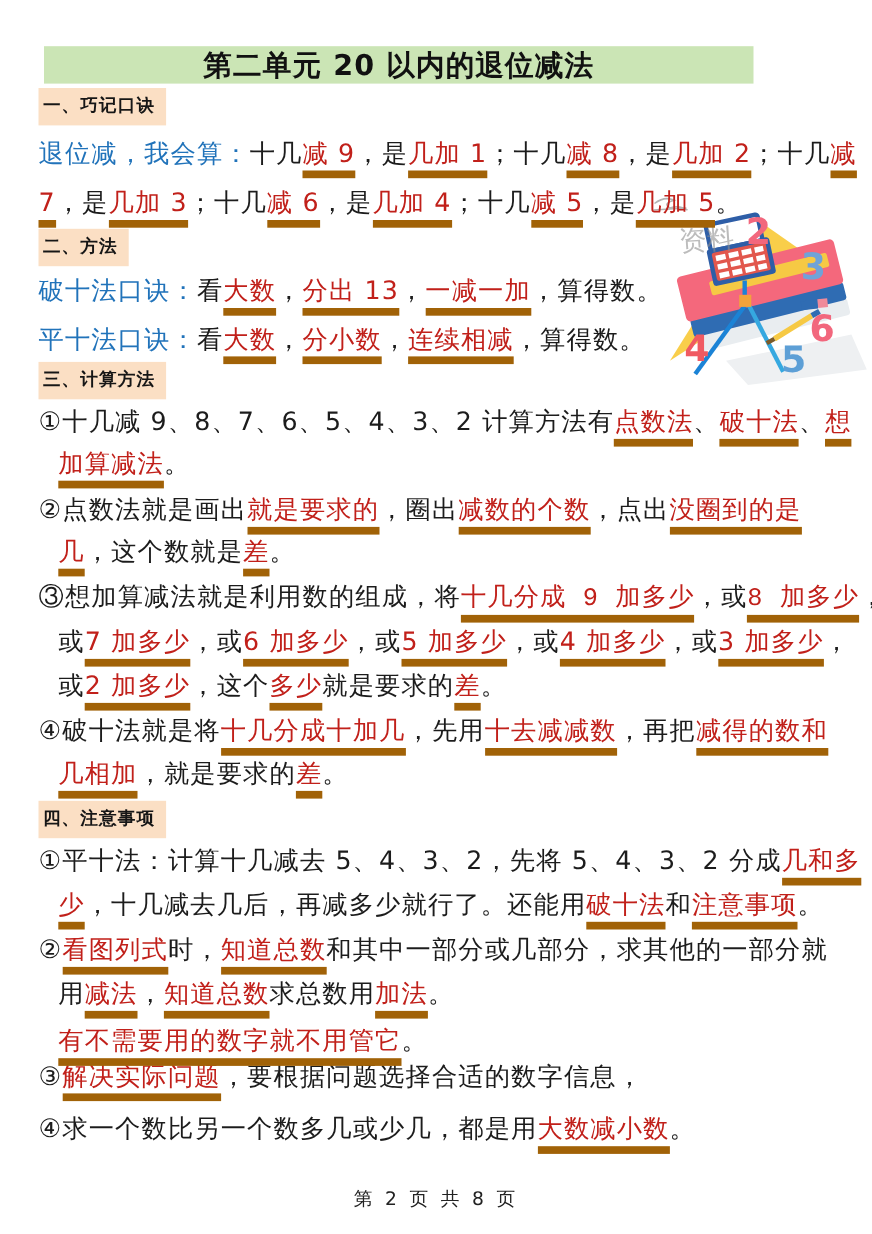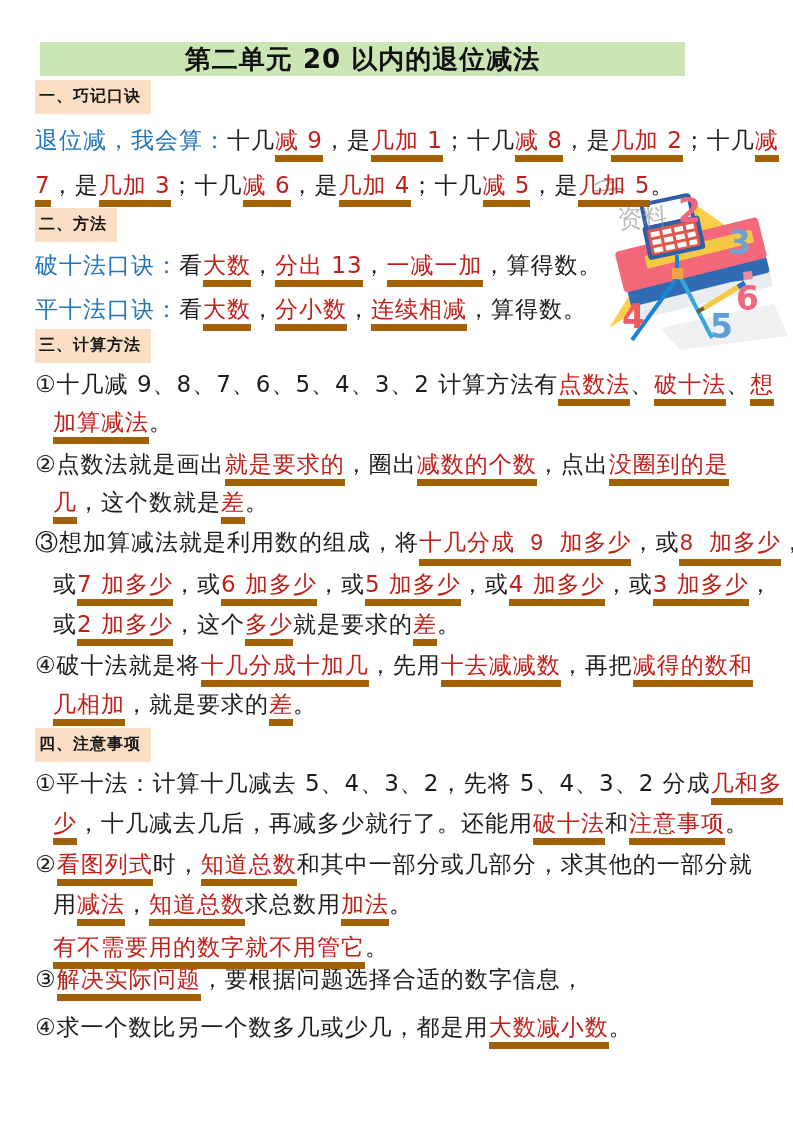--- a/index.html
+++ b/index.html
@@ -127,14 +127,15 @@
 
     <text class="num" x="86" y="44" fill="#f2677d">2</text>
     <text class="num" x="136" y="76" fill="#6fa3d8">3</text>
     <text class="num" x="30" y="150" fill="#f05a62">4</text>
     <text class="num" x="118" y="160" fill="#5d9fd6">5</text>
     <text class="num" x="144" y="132" fill="#f2677d">6</text>
 
     <text x="26" y="50" font-size="25" fill="#8f8f8f" opacity="0.6" transform="rotate(-4 26 50)">资料</text>
   </svg>
 
+  <div class="footer">第 2 页 共 8 页</div>
 
 </div>
 
 </body></html>

